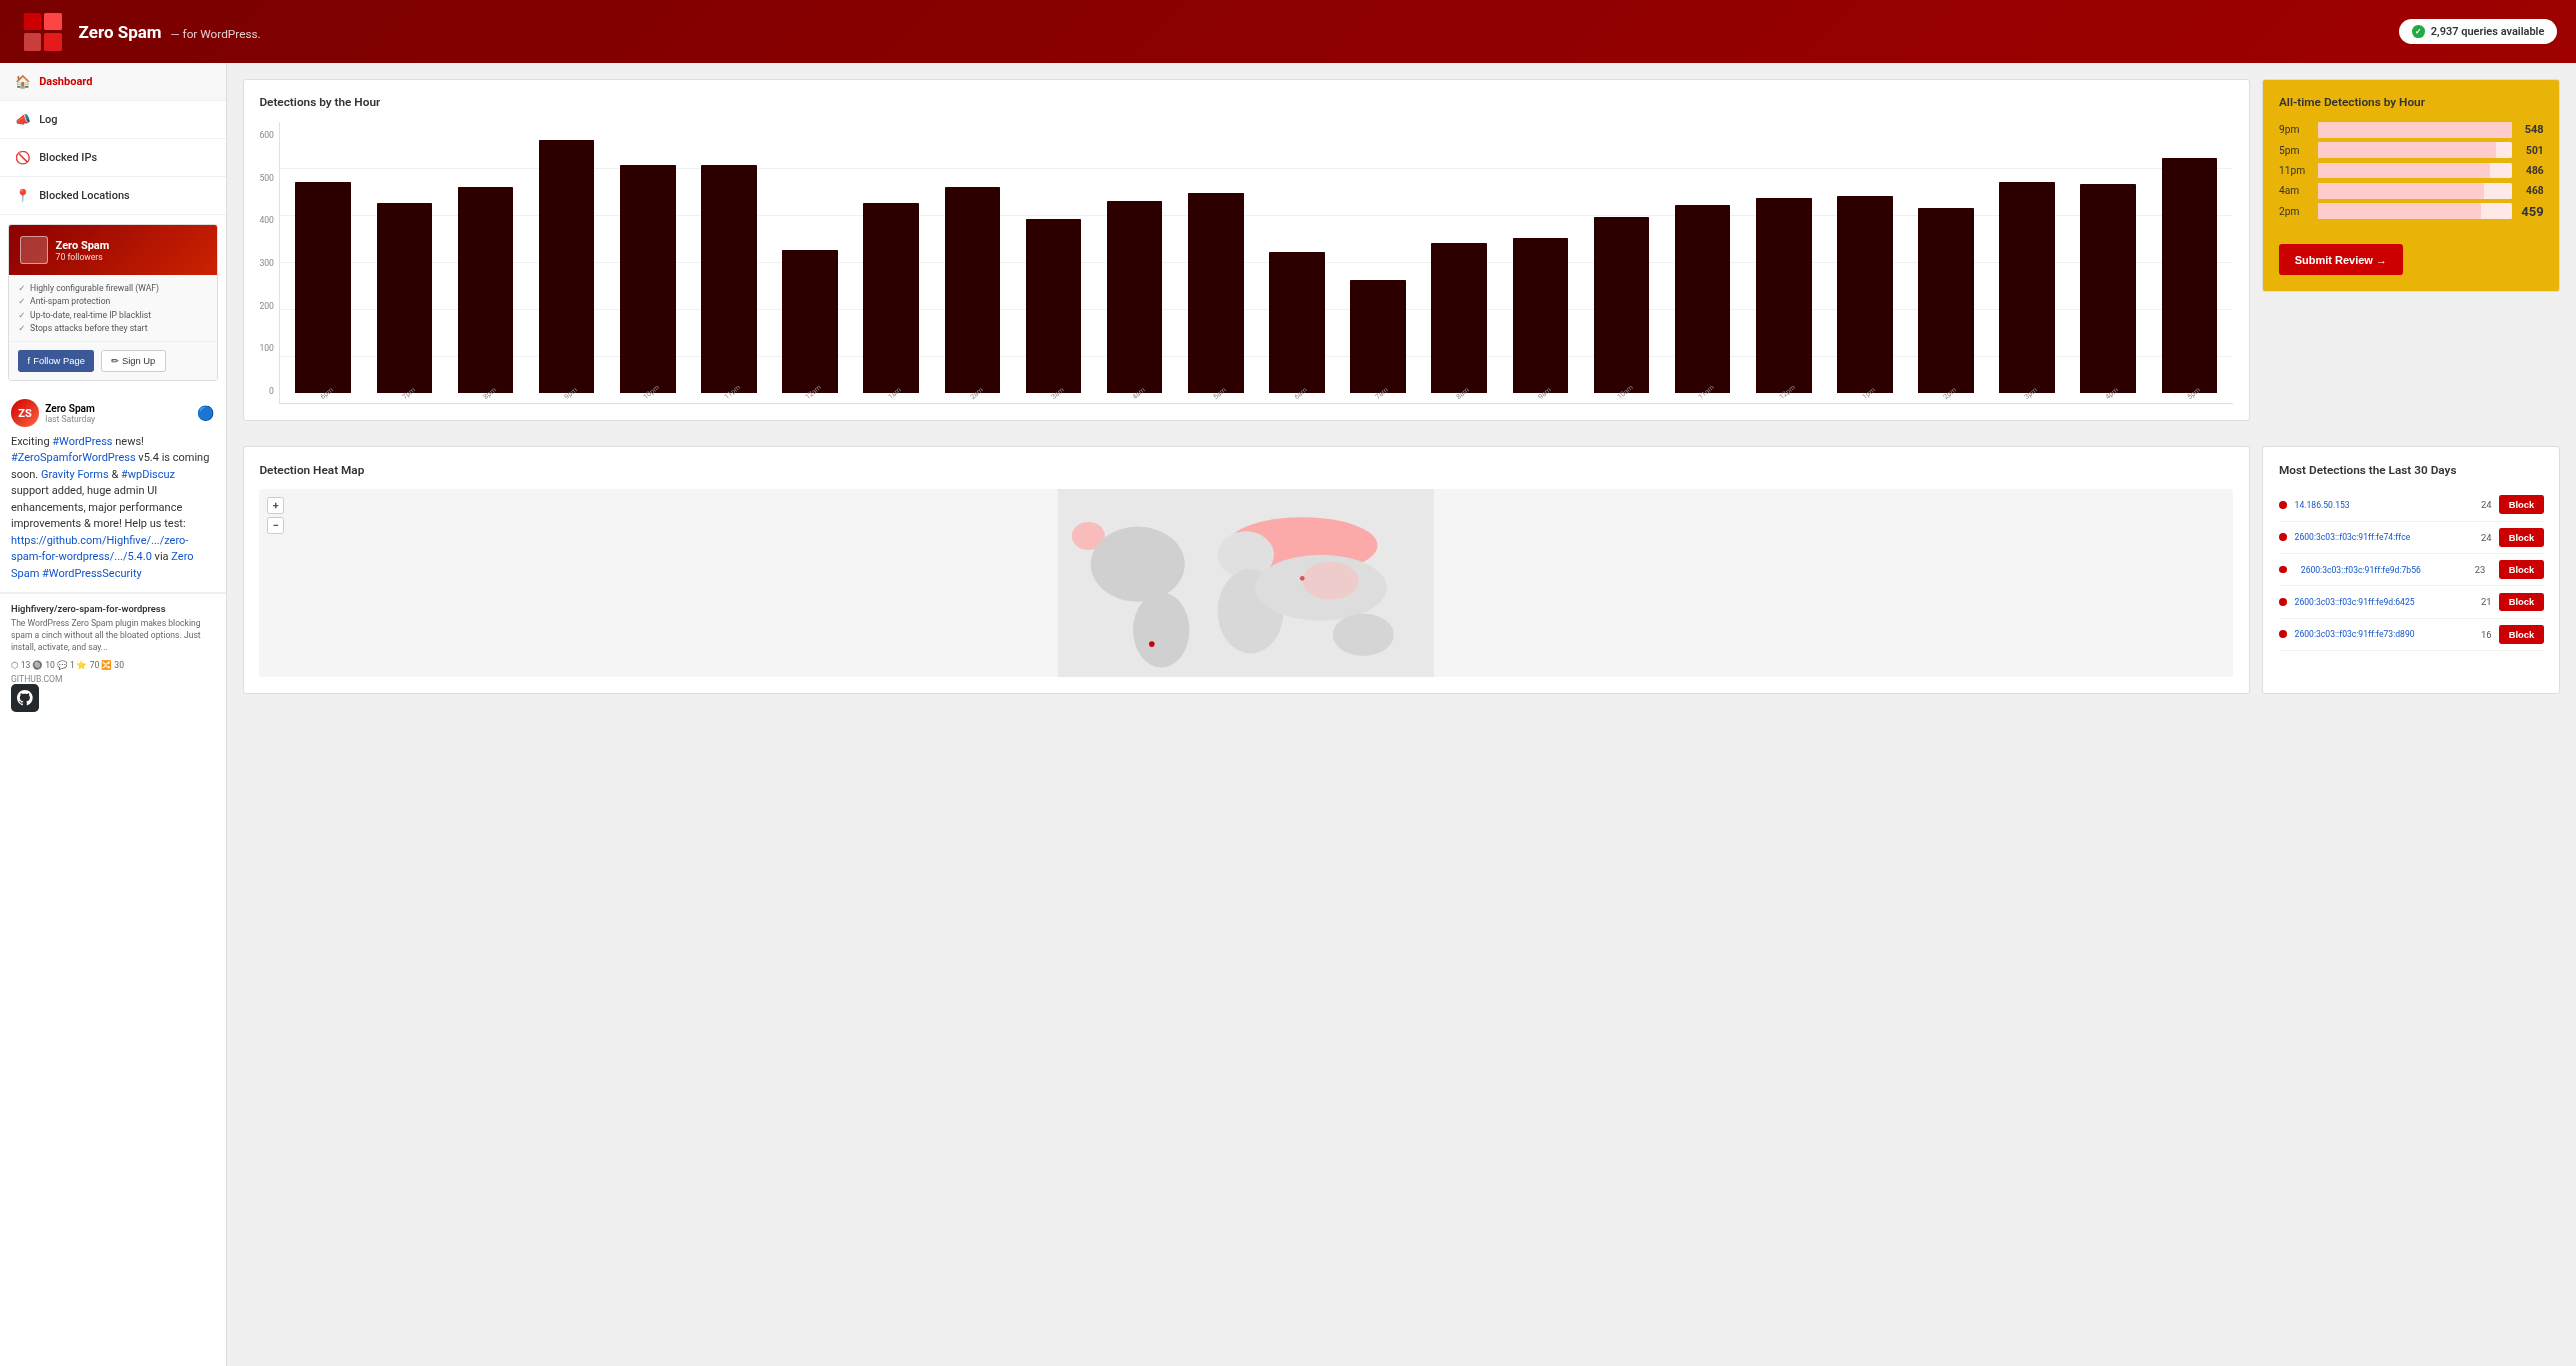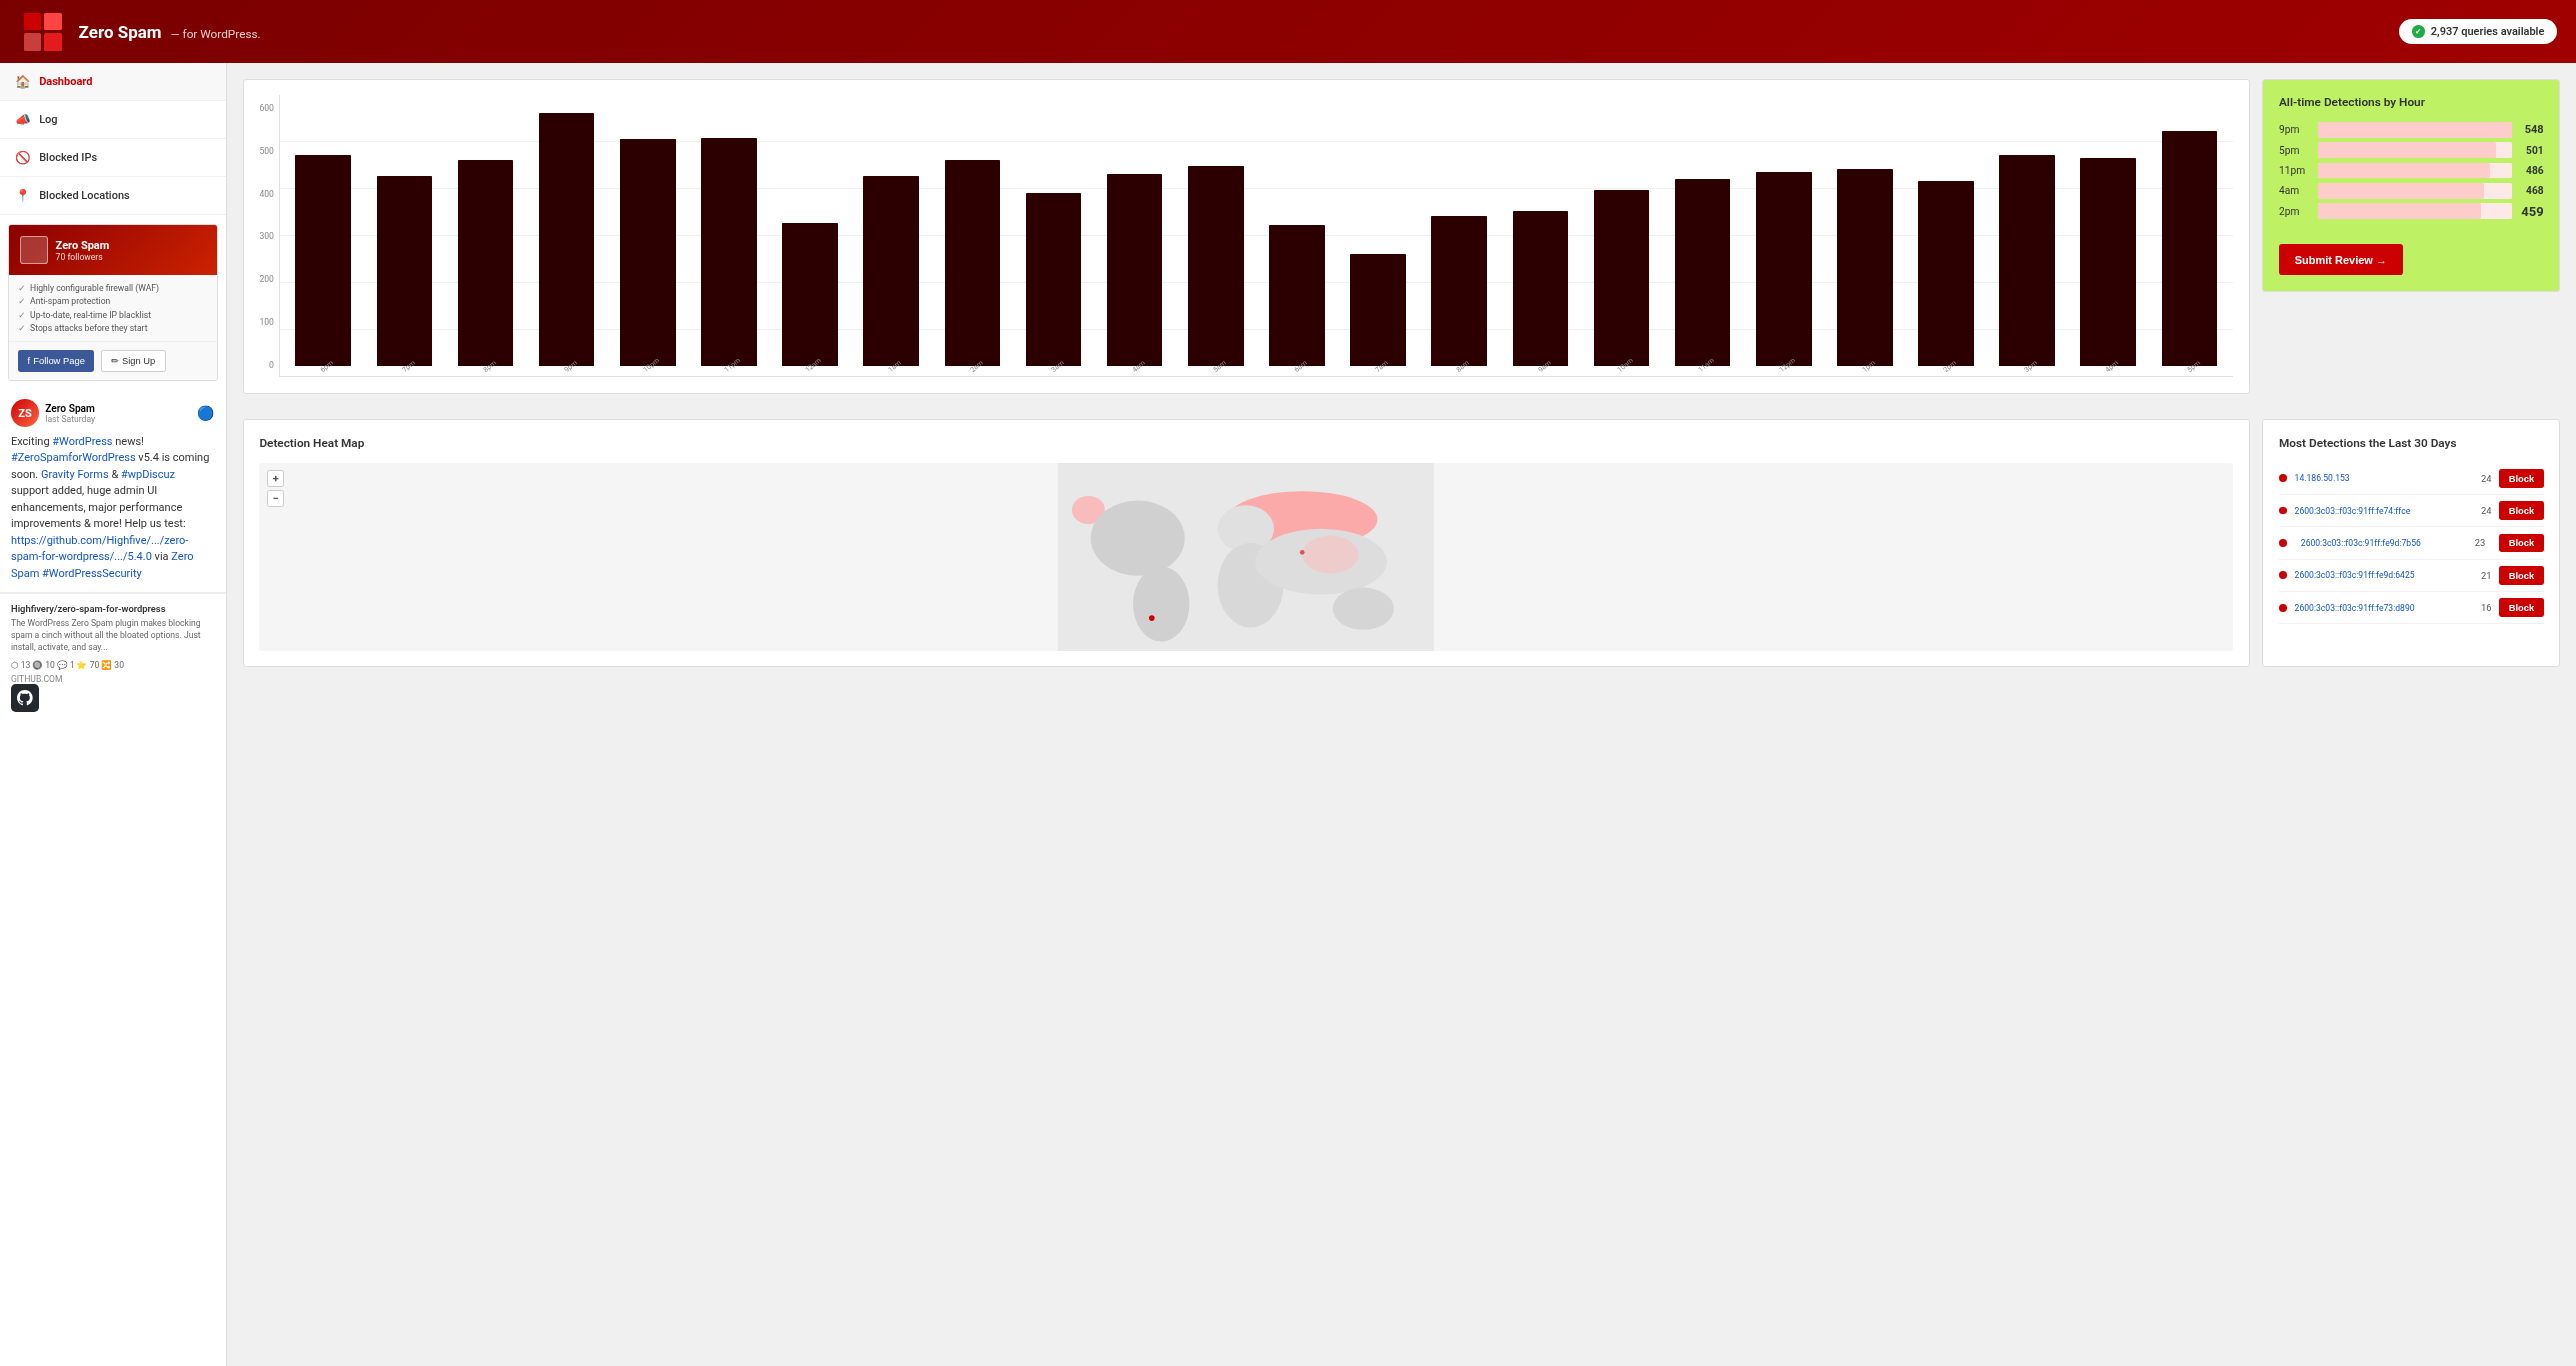--- a/index.html
+++ b/index.html
@@ -123,21 +123,21 @@
       padding: 15.7px;
       margin-bottom: 12.6px;
     }
     .section-title { font-size: 11.8px; font-weight: 600; color: #333; margin-bottom: 12.6px; }
     .y-axis-labels {
       display: flex; flex-direction: column; justify-content: space-between;
       height: 282px; padding: 7.8px 0;
       text-align: right; font-size: 8.6px; color: #888;
       margin-right: 4.7px;
     }
-    .alltime-section { background: #bef264; border: 0.8px solid #ddd; border-radius: 3.1px; padding: 15.7px; margin-bottom: 12.6px; }
+    .alltime-section { background: #eab308; border: 0.8px solid #ddd; border-radius: 3.1px; padding: 15.7px; margin-bottom: 12.6px; }
 
     .review-section { margin-top: 15.7px; font-size: 10.2px; color: #333; line-height: 1.6; }
     .review-link { color: #cc0000; text-decoration: none; }
     .btn-submit {
       background: #cc0000;
       color: #fff;
       border: none;
       padding: 9.4px 15.7px;
       border-radius: 3.1px;
       font-size: 11px;
@@ -280,20 +280,21 @@
         </div>
       </div>
     </div>
   </div>
 
   <div class="main">
 
     <div style="display:flex; gap:12.6px; margin-bottom:12.6px;">
 
       <div class="chart-section" style="flex:1;">
+        <div class="section-title">Detections by the Hour</div>
         <div style="display:flex;">
           <div class="y-axis-labels">
             <span>600</span>
             <span>500</span>
             <span>400</span>
             <span>300</span>
             <span>200</span>
             <span>100</span>
             <span>0</span>
           </div>

